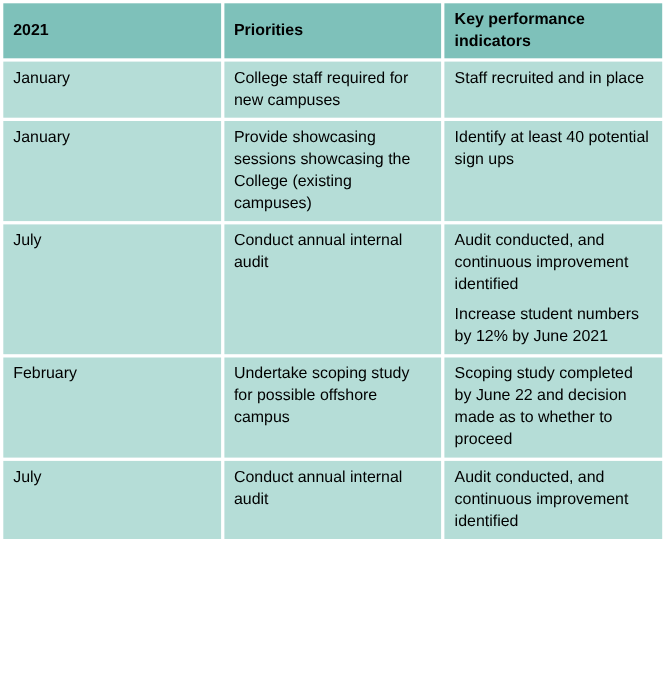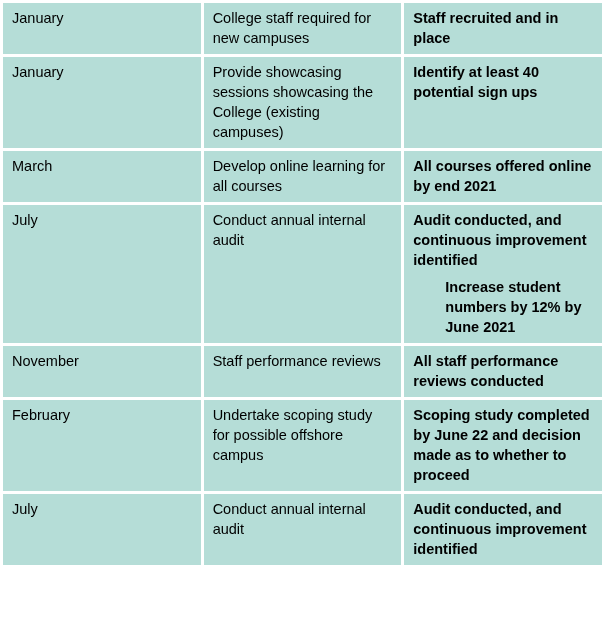--- a/index.html
+++ b/index.html
@@ -25,75 +25,66 @@
     line-height: 20px;
     word-wrap: break-word;
   }
   table.plan-table td.hdr {
     background: var(--header-bg, #7EC1BA);
     font-weight: bold;
     vertical-align: middle;
     padding-top: 5px;
     padding-bottom: 5px;
   }
-  td p { margin: 0; font-weight: bold; }
-  td p.para-2 { margin-top: 7px; margin-left: 32px; }
+  td p { margin: 0; }
+  td p.para-2 { margin-top: 7px; }
 </style>
 </head>
 <body>
 
 <table class="plan-table">
   <colgroup>
     <col style="width:33.33%">
       <col style="width:33.33%">
       <col style="width:33.34%">
   </colgroup>
   <tbody>
 
+    <tr>
+      <td class="hdr">2021</td>
+      <td class="hdr">Priorities</td>
+      <td class="hdr">Key performance indicators</td>
+    </tr>
 
     <tr>
       <td>January</td>
       <td>College staff required for new campuses</td>
       <td>
           <p>Staff recruited and in place</p>
         </td>
     </tr>
 
     <tr>
       <td>January</td>
       <td>Provide showcasing sessions showcasing the College (existing campuses)</td>
       <td>
           <p>Identify at least 40 potential sign ups</p>
         </td>
     </tr>
 
-    <tr>
-      <td>March</td>
-      <td>Develop online learning for all courses</td>
-      <td>
-          <p>All courses offered online by end 2021</p>
-        </td>
-    </tr>
 
     <tr>
       <td>July</td>
       <td>Conduct annual internal audit</td>
       <td>
         <p>Audit conducted, and continuous improvement identified</p>
         <p class="para-2">Increase student numbers by 12% by June 2021</p>
       </td>
     </tr>
 
-    <tr>
-      <td>November</td>
-      <td>Staff performance reviews</td>
-      <td>
-          <p>All staff performance reviews conducted</p>
-        </td>
-    </tr>
 
 
     <tr>
       <td>February</td>
       <td>Undertake scoping study for possible offshore campus</td>
       <td>
           <p>Scoping study completed by June 22 and decision made as to whether to proceed</p>
         </td>
     </tr>
 

